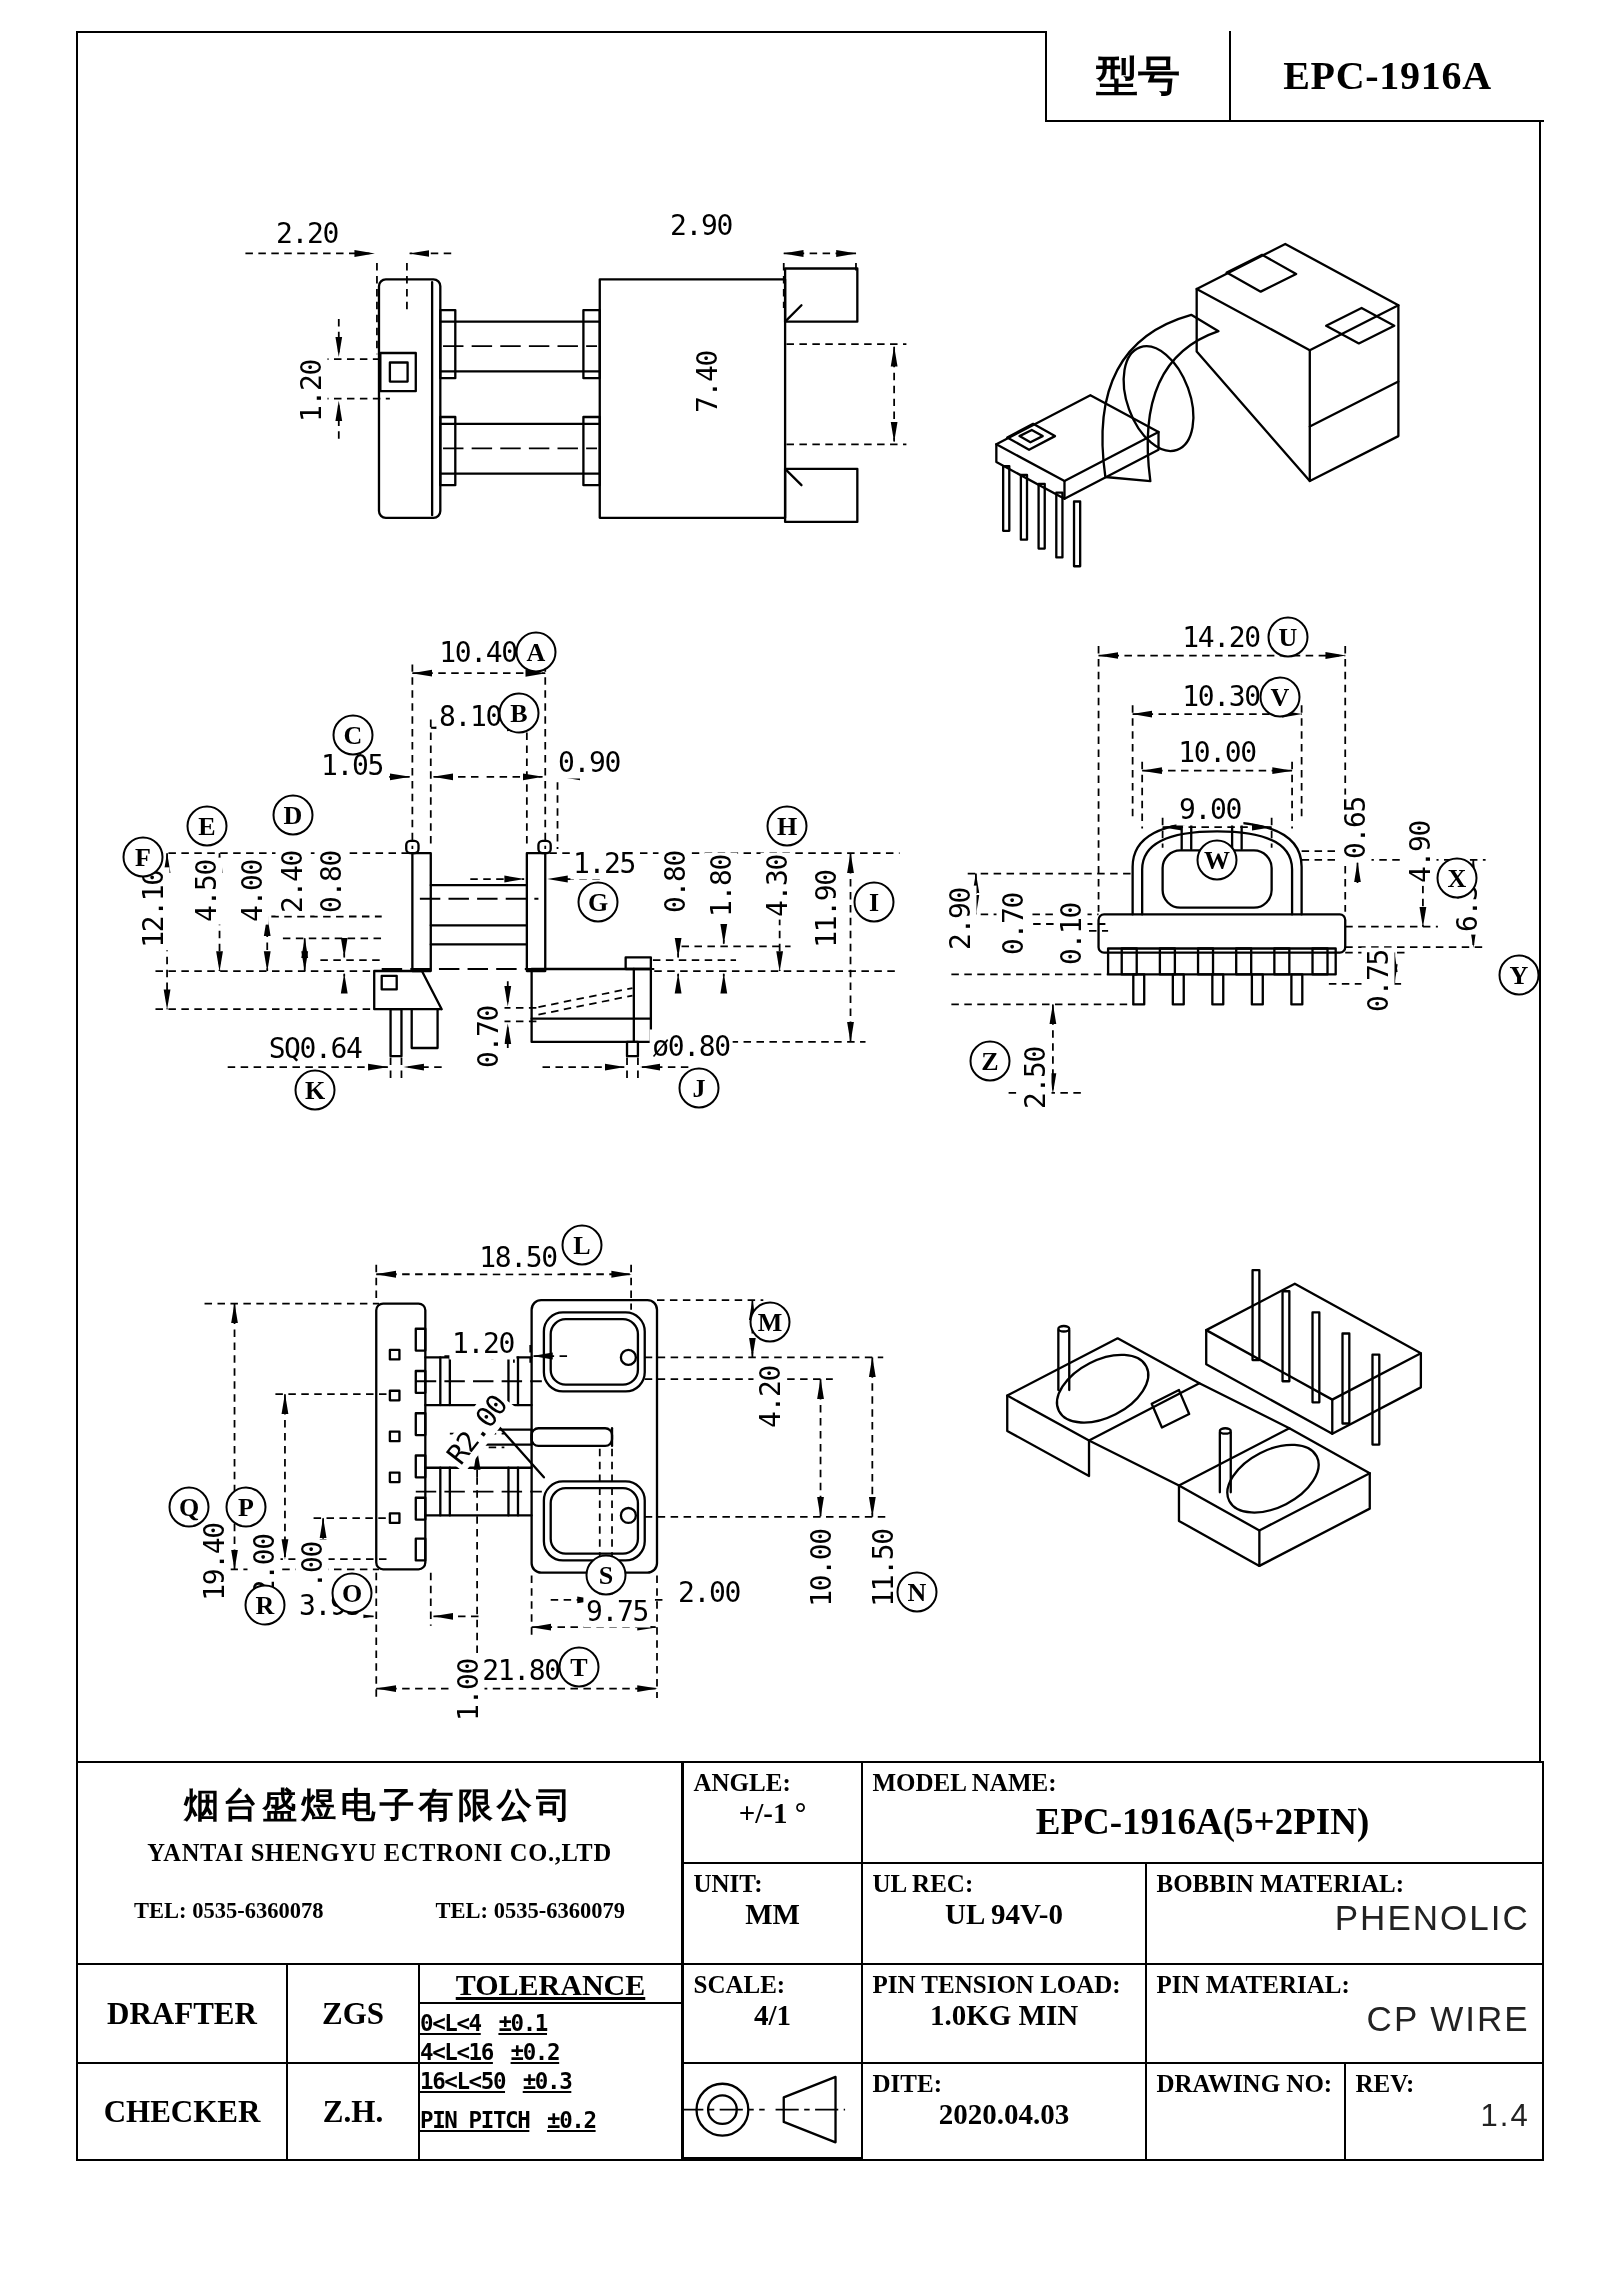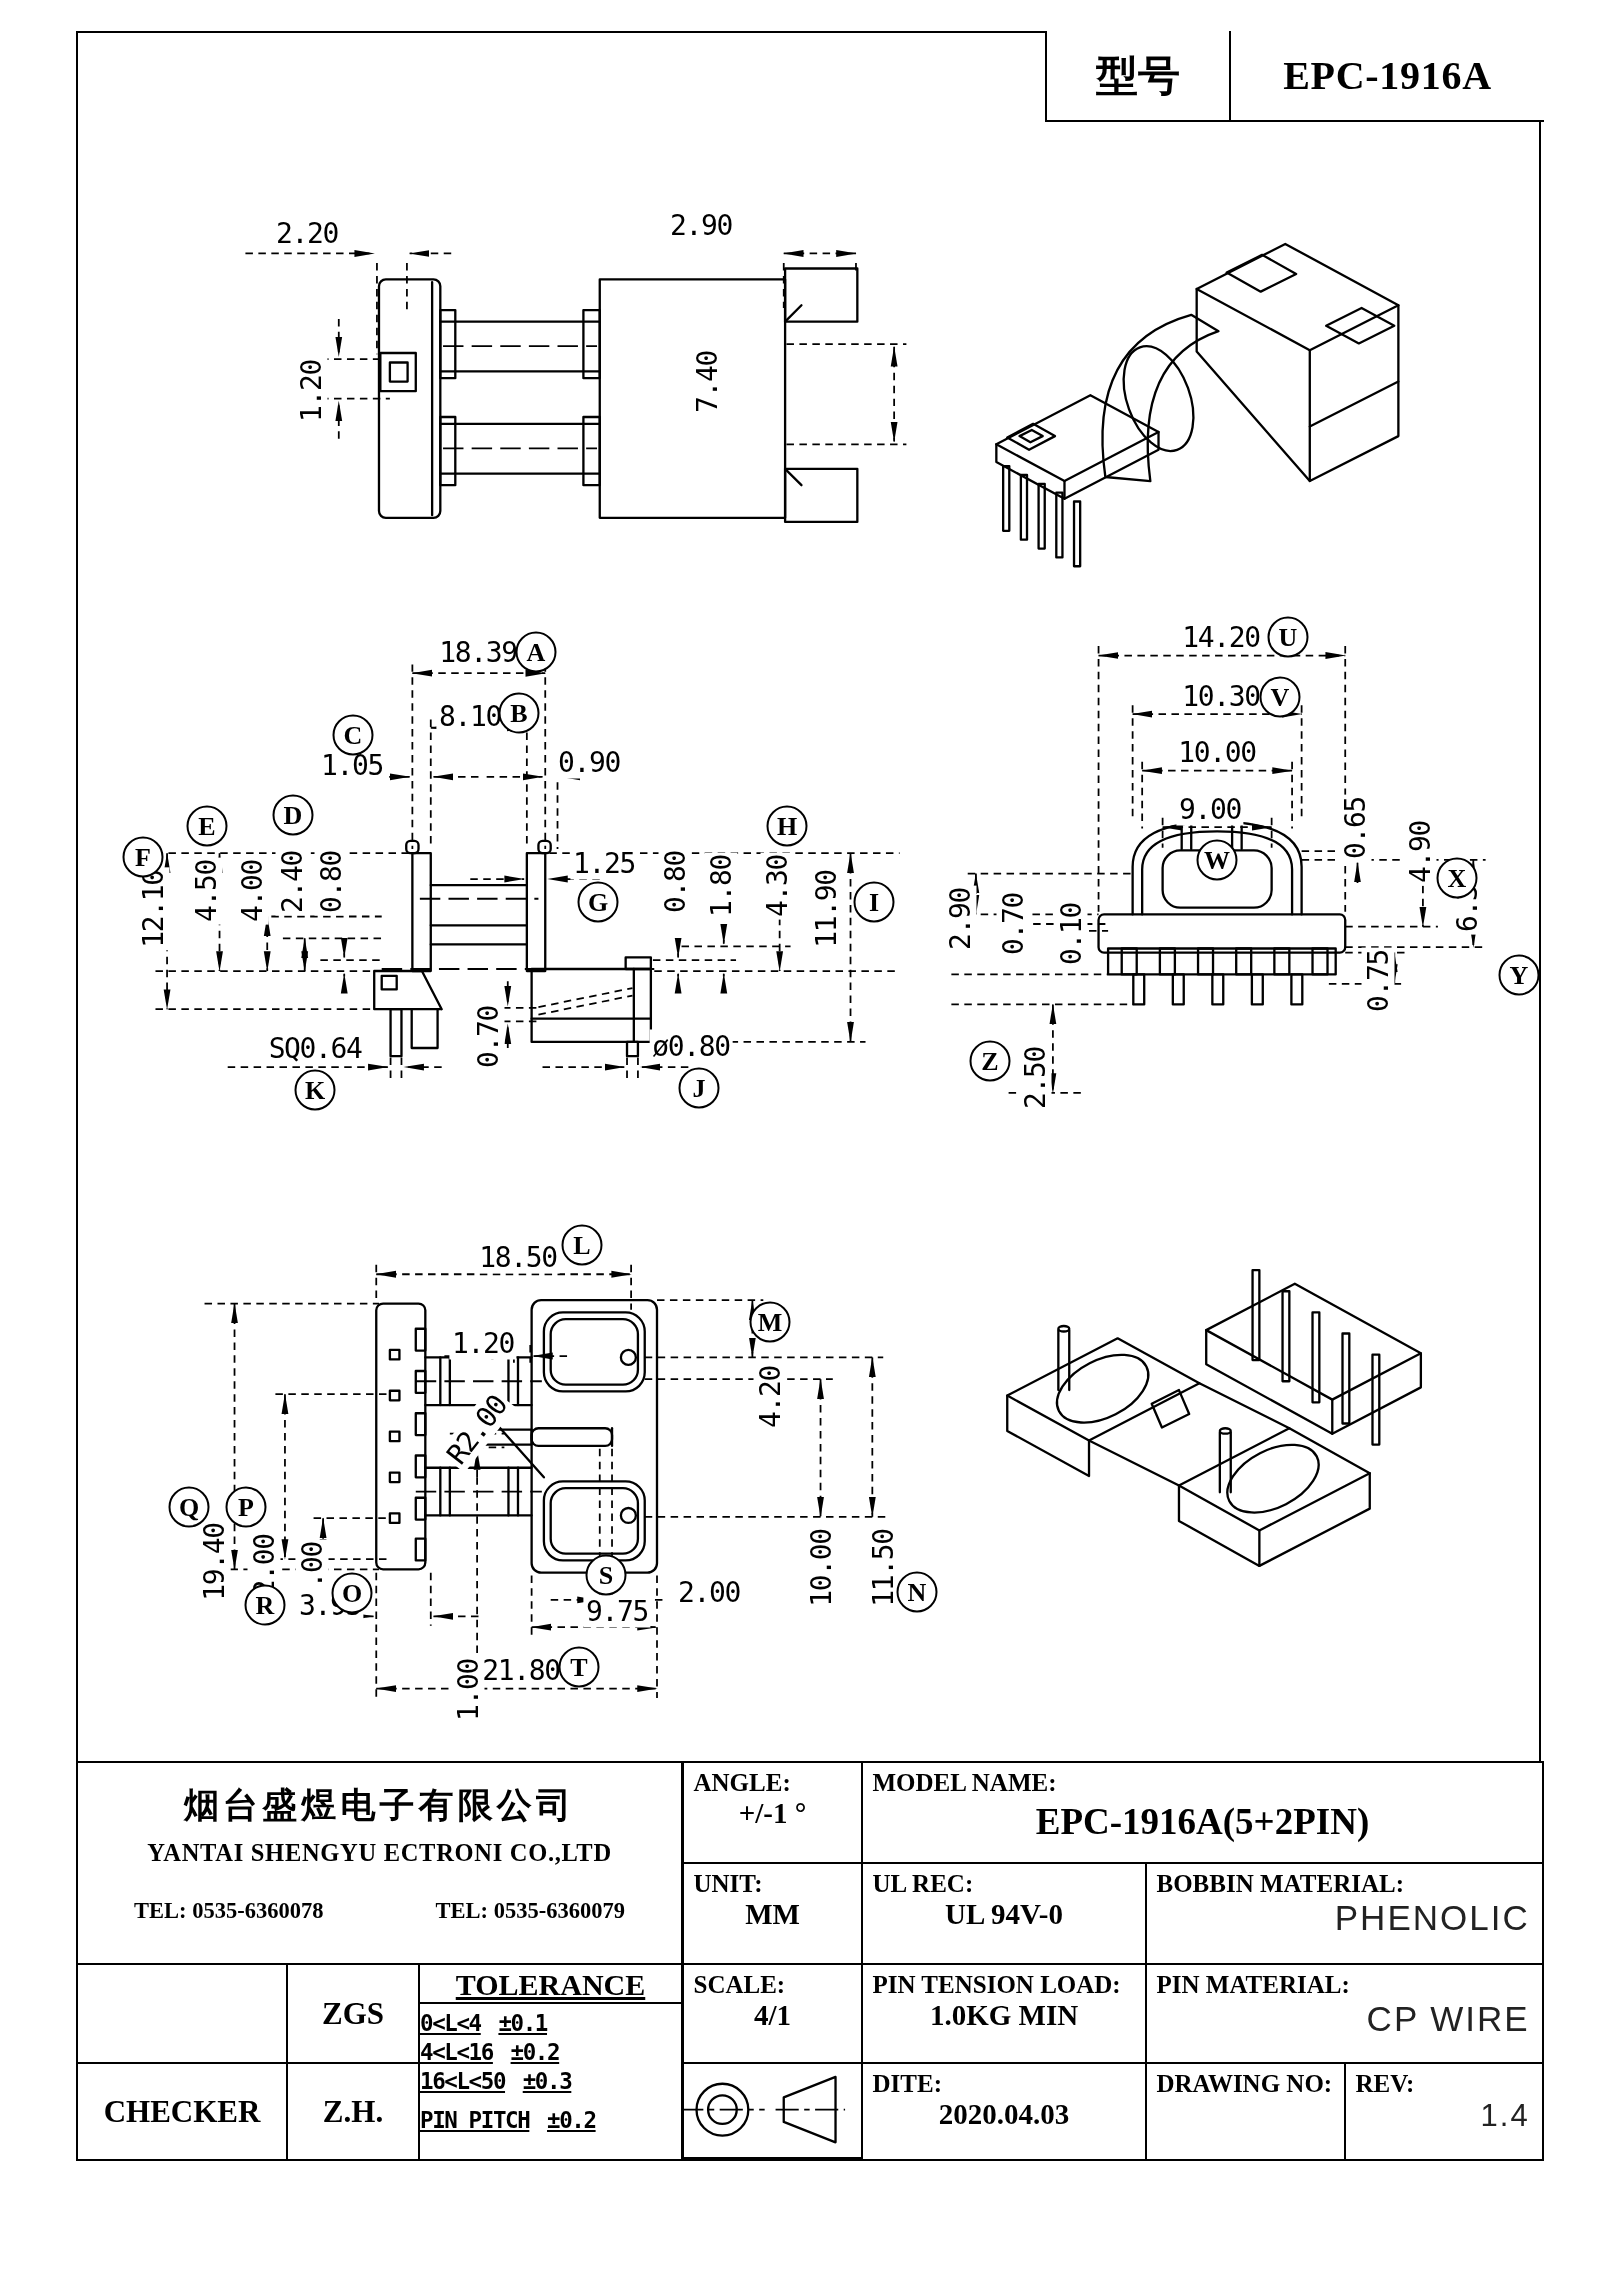--- a/index.html
+++ b/index.html
@@ -394,21 +394,21 @@
       </g>
       <line class="dd" x1="1138" y1="3096" x2="1240" y2="3096"></line>
     </g>
   </svg>
 
   <div id="dims">
       <div class="dim" style="left: 307px; top: 233px;">2.20</div>
       <div class="dim" style="left: 701px; top: 225px;">2.90</div>
       <div class="dim r" style="left: 311px; top: 391px;">1.20</div>
       <div class="dim r" style="left: 707px; top: 382px;">7.40</div>
-      <div class="dim" style="left: 478px; top: 652px;">18.39</div>
+      <div class="dim" style="left: 478px; top: 652px;">10.40</div>
       <div class="dim" style="left: 470px; top: 716px;">8.10</div>
       <div class="dim" style="left: 352px; top: 765px;">1.05</div>
       <div class="dim" style="left: 589px; top: 762px;">0.90</div>
       <div class="dim" style="left: 604px; top: 863px;">1.25</div>
       <div class="dim r" style="left: 153px; top: 909px;">12.10</div>
       <div class="dim r" style="left: 206px; top: 891px;">4.50</div>
       <div class="dim r" style="left: 252px; top: 891px;">4.00</div>
       <div class="dim r" style="left: 292px; top: 882px;">2.40</div>
       <div class="dim r" style="left: 331px; top: 882px;">0.80</div>
       <div class="dim r" style="left: 675px; top: 882px;">0.80</div>
@@ -499,20 +499,21 @@
   <div class="tb cellflex" style="left:861px;top:1862px;width:286px;height:103px;">
     <div class="cap">UL REC:</div>
     <div class="val">UL 94V-0</div>
   </div>
 
   <div class="tb cellflex" style="left:1145px;top:1862px;width:399px;height:103px;">
     <div class="cap">BOBBIN MATERIAL:</div>
     <div class="thinval">PHENOLIC</div>
   </div>
 
+  <div class="tb" style="left:76px;top:1963px;width:212px;height:101px;display:flex;align-items:center;justify-content:center;font-size:31px;font-weight:700;">DRAFTER</div>
   <div class="tb" style="left:286px;top:1963px;width:134px;height:101px;display:flex;align-items:center;justify-content:center;font-size:31px;font-weight:700;">ZGS</div>
 
   <div class="tb" style="left:418px;top:1963px;width:265px;height:198px;text-decoration:underline;">
     <div class="tol-head">TOLERANCE</div>
     <div class="tol-rows">
       <div class="tol-row">
           <span>0&lt;L&lt;4</span>
           <span>±0.1</span>
         </div>
       <div class="tol-row">

